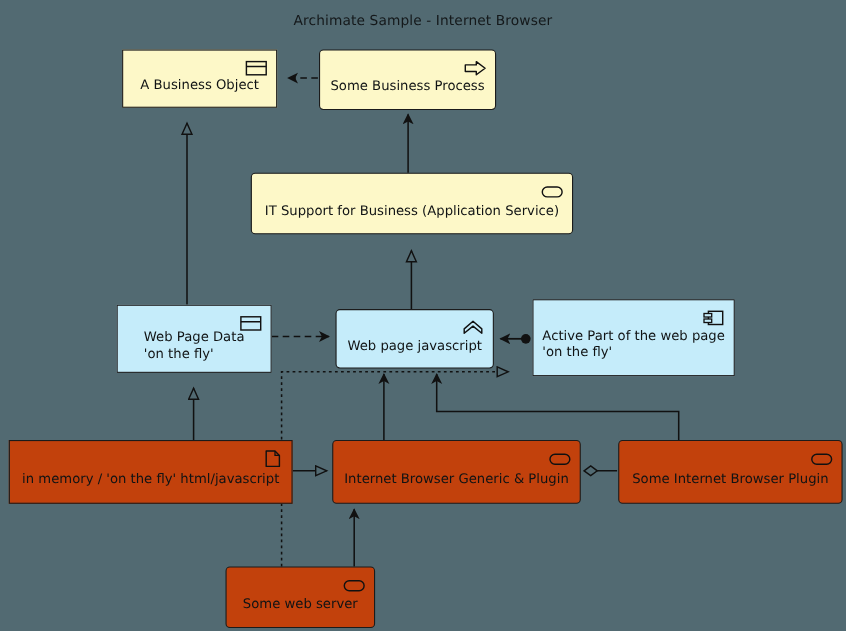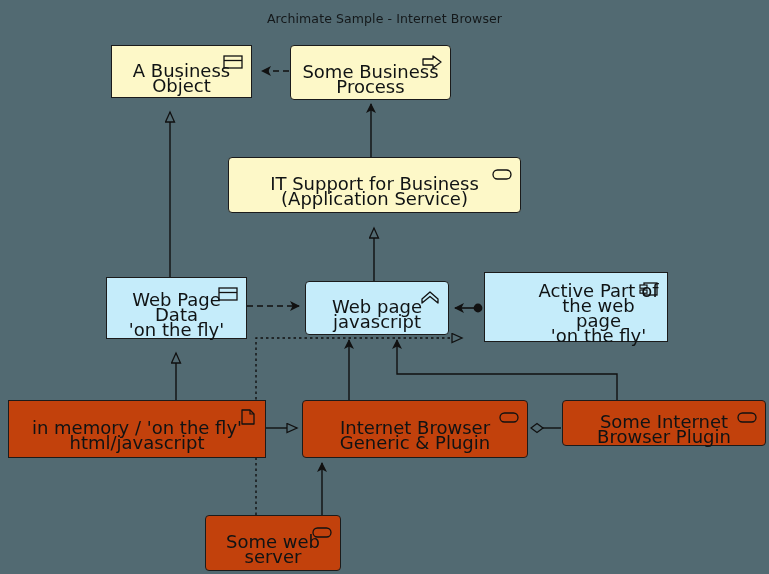--- a/index.html
+++ b/index.html
@@ -39,23 +39,23 @@
     letter-spacing: 0.1px;
     font-family: "DejaVu Sans", sans-serif;
   }
   .node {
     position: absolute;
     box-sizing: border-box;
     border: 1px solid #1b1b1b;
     display: flex;
     align-items: center;
     justify-content: center;
-    text-align: center;
+    text-align: left;
     color: #101314;
-    font-size: 18px;
+    font-size: 12px;
     line-height: 15px;
     font-family: "DejaVu Sans", sans-serif;
     z-index: 3;
   }
   .node .label {
     display: block;
     padding: 0 8px;
     white-space: pre-line;
     position: relative;
     top: 6px;
@@ -207,21 +207,21 @@
 
   <div class="node rounded c-application" style="left:305px; top:281px; width:144px; height:54px;">
     <span class="node-icon">
       <svg width="22" height="18" viewBox="0 0 22 18">
         <path d="M3,14 L3,10 L11,3 L19,10 L19,14 L11,7.5 Z" fill="none" stroke="#111111" stroke-width="1.3" stroke-linejoin="round"></path>
       </svg>
     </span>
     <span class="label">Web page javascript</span>
   </div>
 
-  <div class="node c-application" style="left:484px; top:272px; width:184px; height:70px;padding-left:45px;">
+  <div class="node c-application" style="left:484px; top:272px; width:184px; height:70px;">
     <span class="node-icon">
       <svg width="22" height="18" viewBox="0 0 22 18">
         <rect x="6" y="3" width="13" height="12" fill="none" stroke="#111111" stroke-width="1.3"></rect>
         <rect x="2" y="5" width="7" height="3.2" fill="#c5ecfa" stroke="#111111" stroke-width="1.2"></rect>
         <rect x="2" y="10" width="7" height="3.2" fill="#c5ecfa" stroke="#111111" stroke-width="1.2"></rect>
       </svg>
     </span>
     <span class="label">Active Part of the web page
 'on the fly'</span>
   </div>
@@ -238,21 +238,21 @@
 
   <div class="node rounded c-technology" style="left:302px; top:400px; width:226px; height:58px;">
     <span class="node-icon">
       <svg width="22" height="18" viewBox="0 0 22 18">
         <rect x="2" y="5" width="18" height="9" rx="4.5" ry="4.5" fill="none" stroke="#111111" stroke-width="1.3"></rect>
       </svg>
     </span>
     <span class="label">Internet Browser Generic &amp; Plugin</span>
   </div>
 
-  <div class="node rounded c-technology" style="left:562px; top:400px; width:204px; height:46px;">
+  <div class="node rounded c-technology" style="left:562px; top:400px; width:204px; height:58px;">
     <span class="node-icon">
       <svg width="22" height="18" viewBox="0 0 22 18">
         <rect x="2" y="5" width="18" height="9" rx="4.5" ry="4.5" fill="none" stroke="#111111" stroke-width="1.3"></rect>
       </svg>
     </span>
     <span class="label">Some Internet Browser Plugin</span>
   </div>
 
   <div class="node rounded c-technology" style="left:205px; top:515px; width:136px; height:56px;">
     <span class="node-icon">

